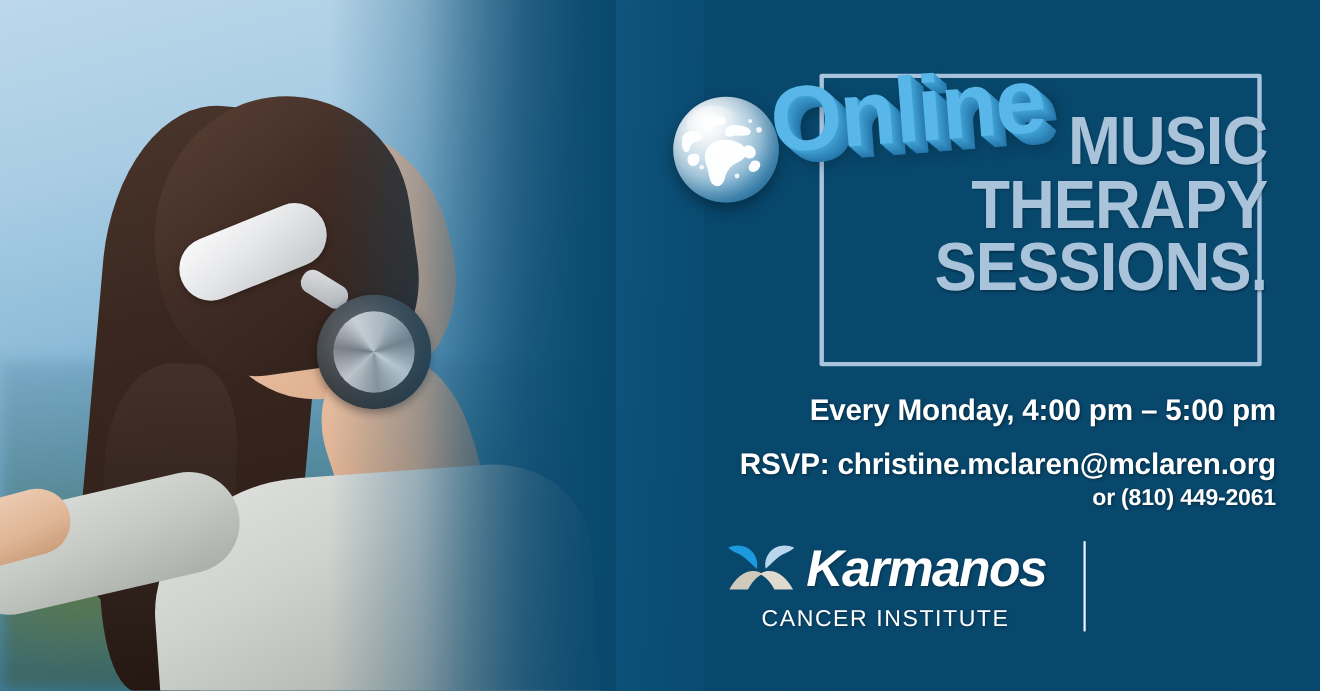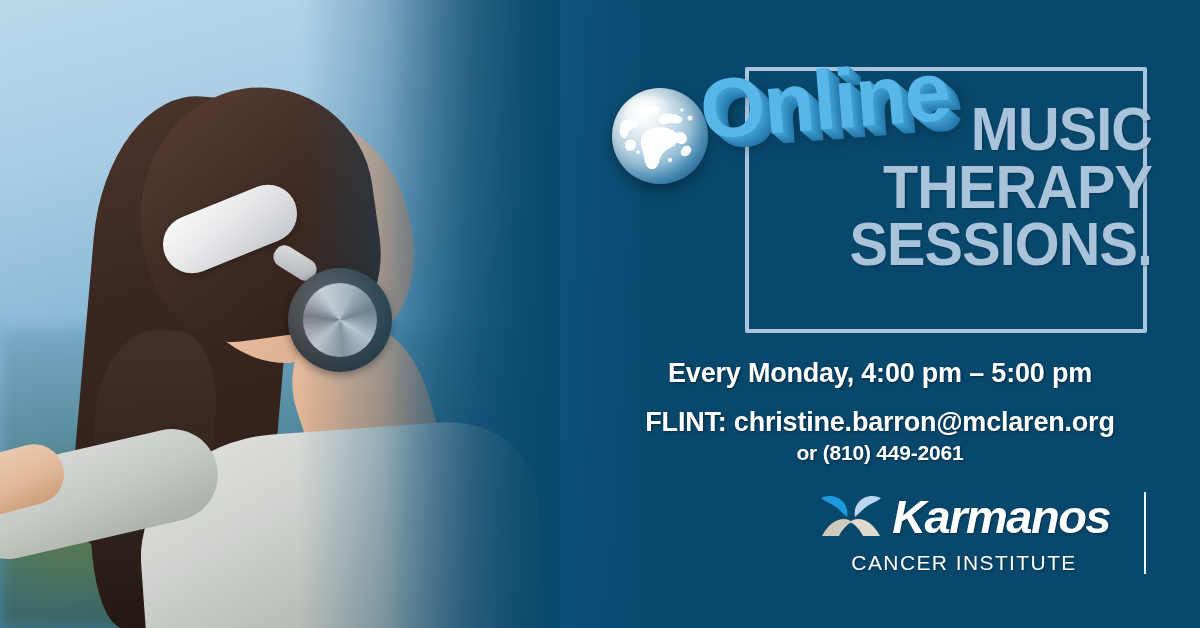--- a/index.html
+++ b/index.html
@@ -170,31 +170,31 @@
     letter-spacing:-1px;
     transform:scaleX(.93);
     transform-origin:right top;
     text-shadow:1px 1px 2px rgba(0,0,0,.3);
   }
   .headline div { white-space:nowrap; }
 
   
   .info {
     position:absolute; left:600px; top:358px; width:560px;
-    text-align:center; color:#ffffff; font-weight:bold;
+    text-align:right; color:#ffffff; font-weight:bold;
     text-shadow:1px 1px 3px rgba(0,0,0,.45);
   }
   .info .line1 { font-size:27px; letter-spacing:-.2px; }
   .info .line2 { font-size:27px; margin-top:18px; letter-spacing:-.2px; }
   .info .line3 { font-size:21px; margin-top:3px; letter-spacing:-.2px; }
 
   
   .logos {
     position:absolute; left:500px; top:478px; width:680px; height:110px;
-    display:flex; align-items:center; justify-content:flex-end; gap:0;
+    display:flex; align-items:center; justify-content:center; gap:0;
   }
   .logo-block { display:flex; flex-direction:column; align-items:center; }
   .logo-row { display:flex; align-items:center; gap:8px; }
   .swoosh { width:66px; height:50px; flex:none; }
   .logo-word {
     color:#fff; font-weight:bold; font-style:italic;
     font-size:47px; letter-spacing:-1.5px; line-height:1;
     text-shadow:1px 1px 3px rgba(0,0,0,.35);
   }
   .logo-sub {
@@ -261,21 +261,21 @@
   <div class="online">Online</div>
 
   <div class="headline">
     <div>MUSIC</div>
     <div>THERAPY</div>
     <div>SESSIONS.</div>
   </div>
 
   <div class="info">
     <div class="line1">Every Monday, 4:00 pm – 5:00 pm</div>
-    <div class="line2">FLINT: christine.barron@mclaren.org</div>
+    <div class="line2">RSVP: christine.mclaren@mclaren.org</div>
     <div class="line3">or (810) 449-2061</div>
   </div>
 
   <div class="logos">
 
     <div class="logo-block km">
       <div class="logo-row">
         <svg class="swoosh" viewBox="0 0 66 50" aria-hidden="true">
           <path d="M3 6c8-4 18-2 23 5 3 4 4 9 3 14-4-3-7-7-11-10-5-4-11-5-15-9z" fill="#1b9ae0"></path>
           <path d="M63 6c-8-4-18-2-23 5-3 4-4 9-3 14 4-3 7-7 11-10 5-4 11-5 15-9z" fill="#b9d6ec"></path>

